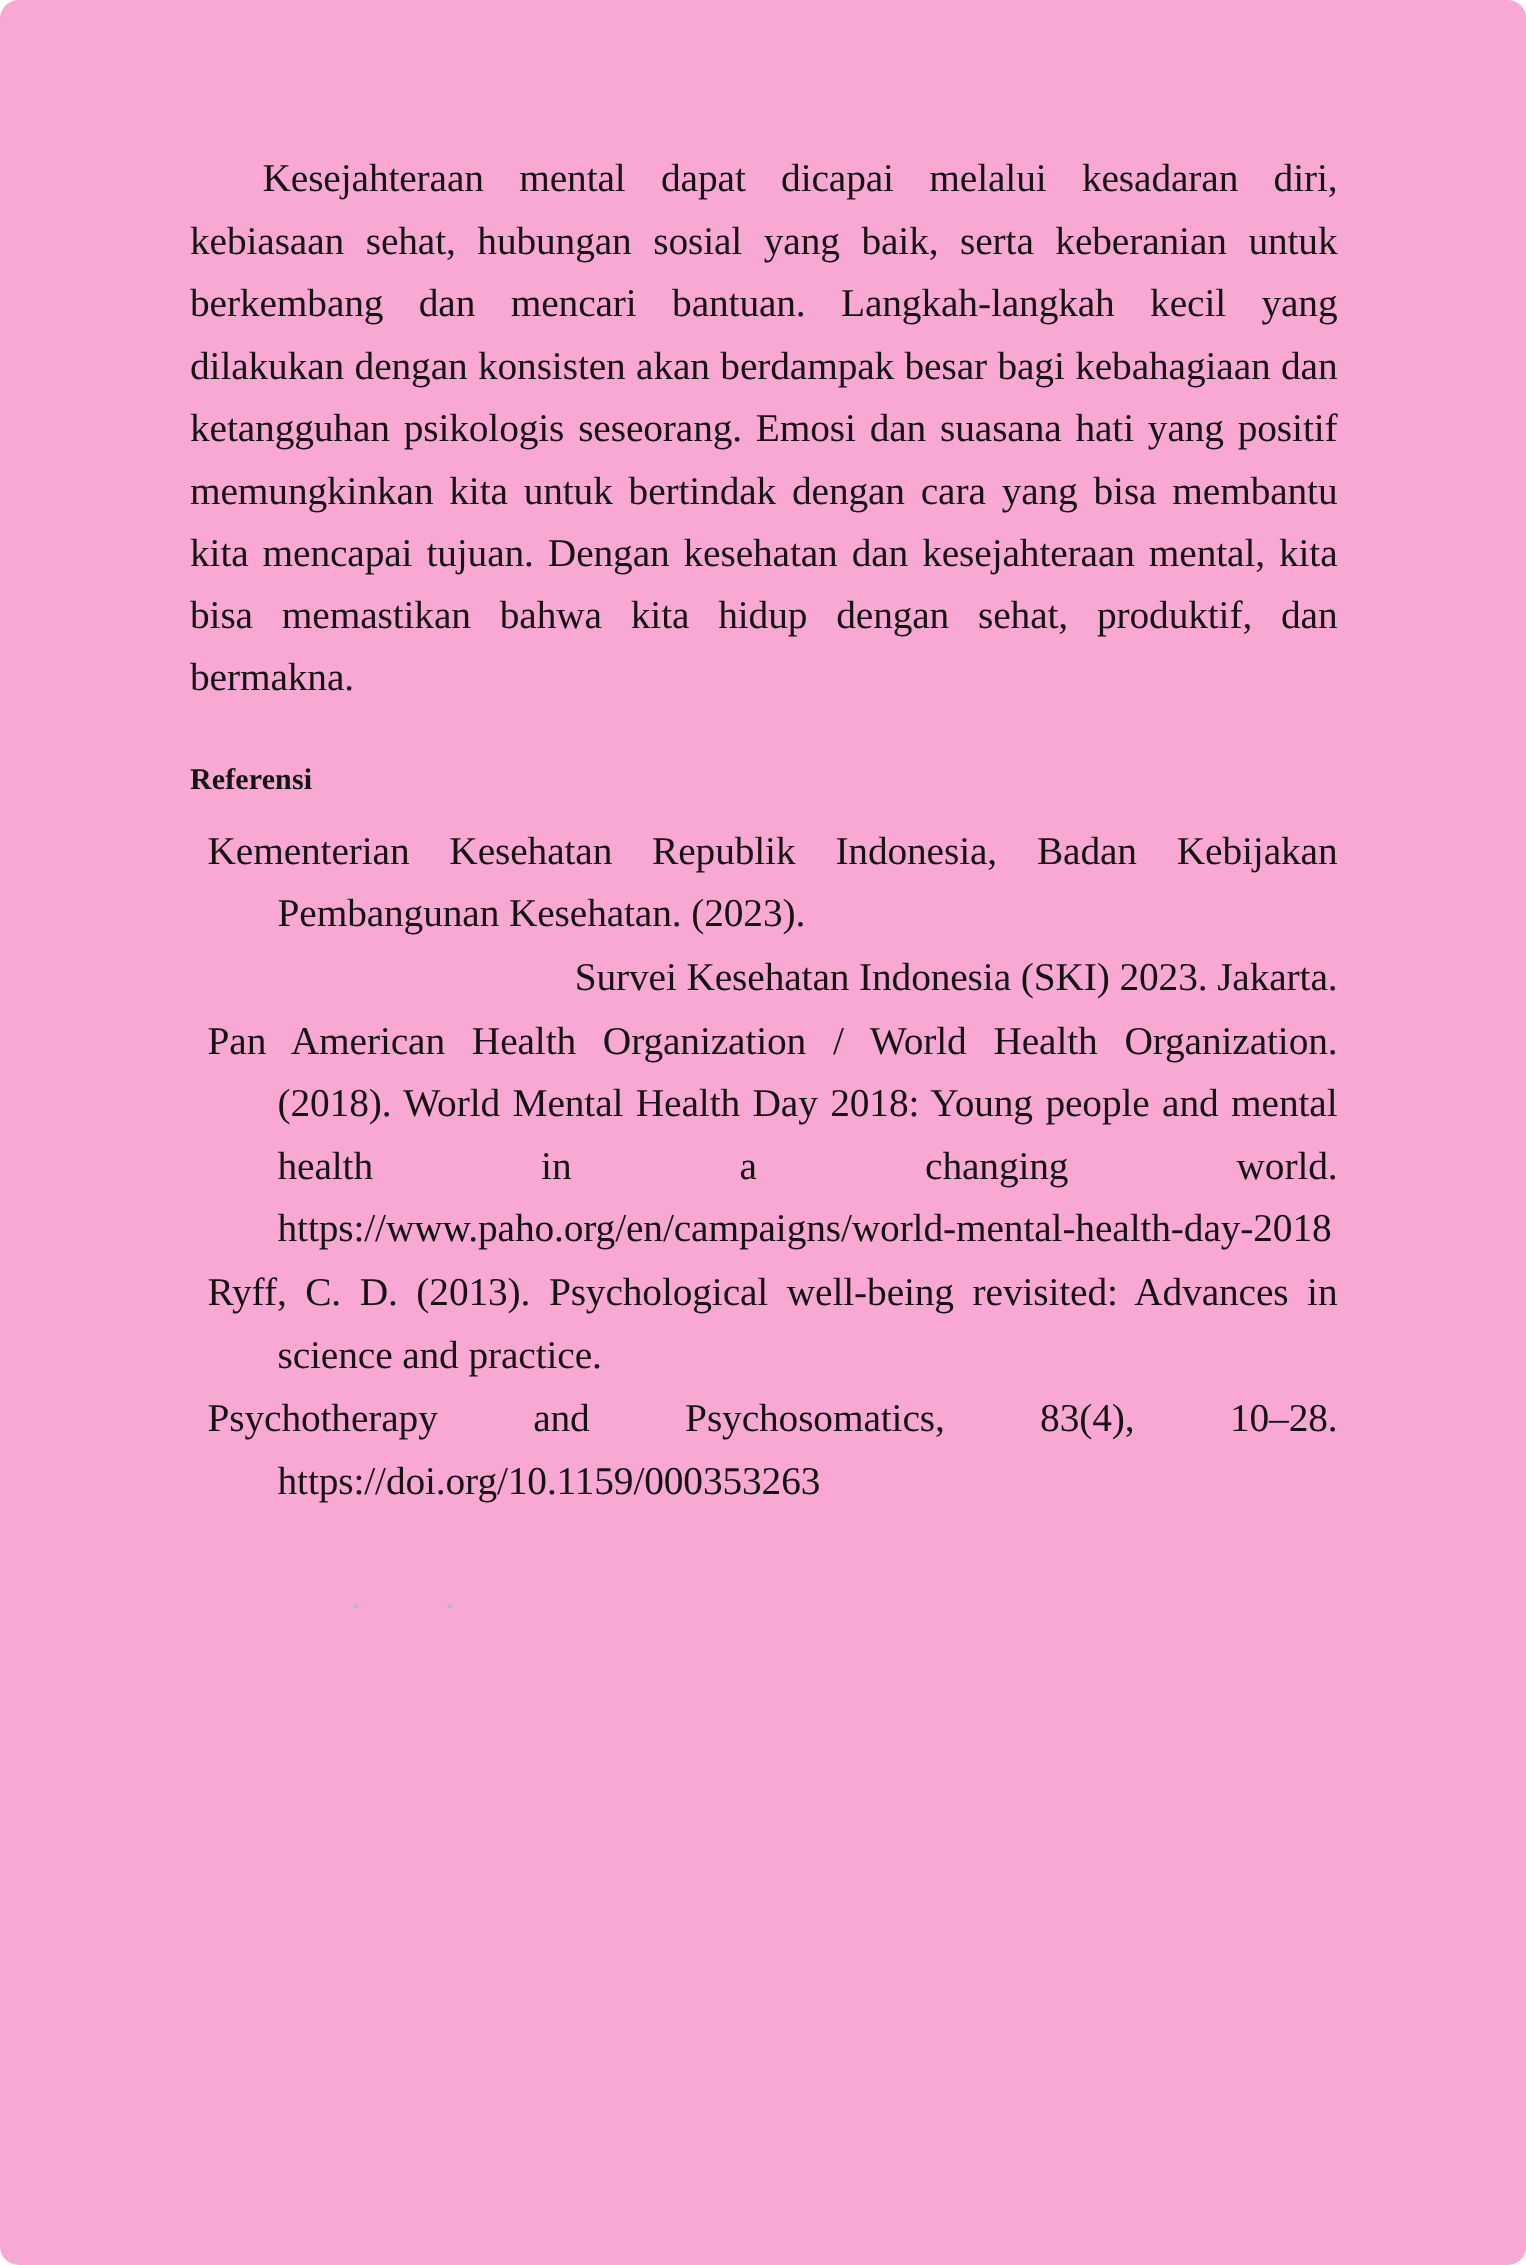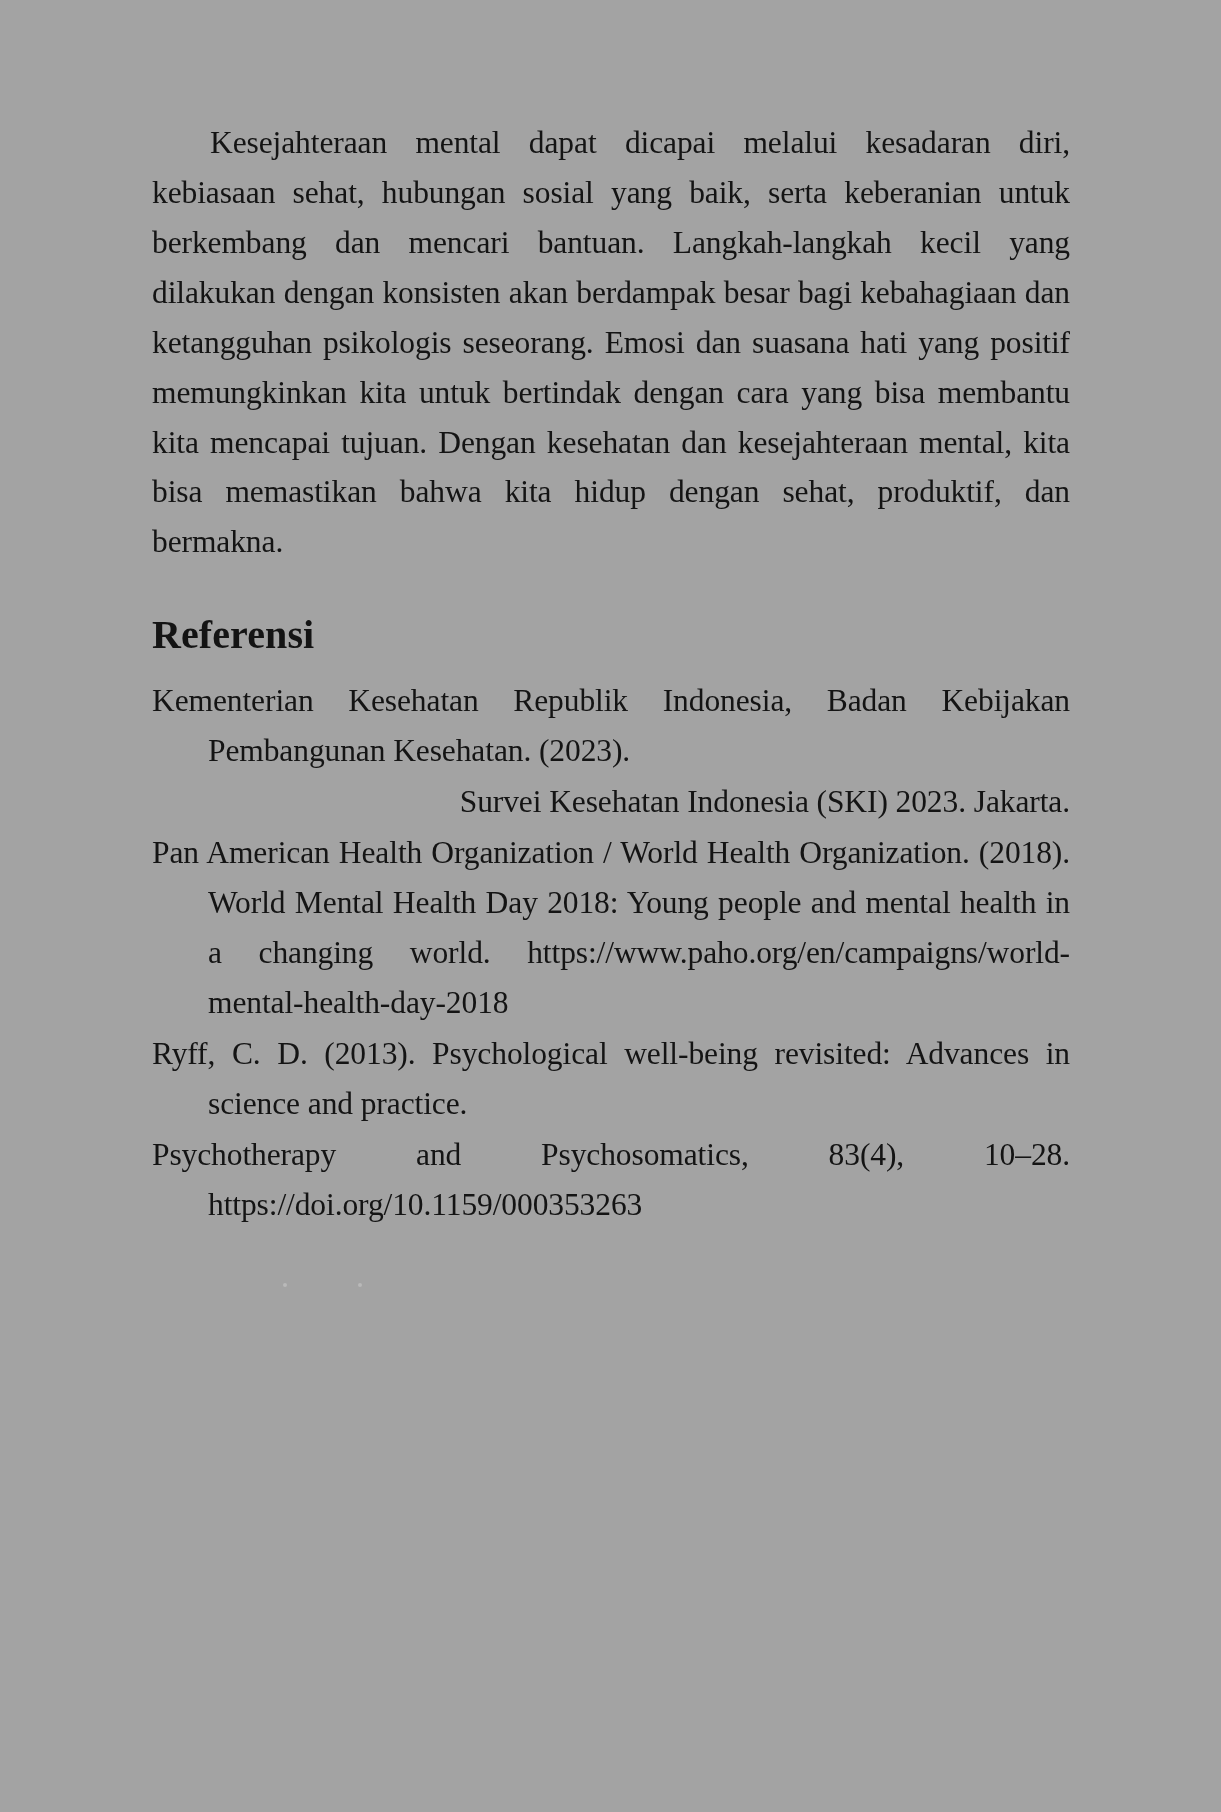--- a/index.html
+++ b/index.html
@@ -12,21 +12,22 @@
     height: 1812px;
     position: relative;
     font-family: "Liberation Serif", "DejaVu Serif", serif;
     color: #141414;
     overflow: hidden;
   }
 
   .page {
     position: absolute;
     inset: 0;
-    background: #a3a3a3;
+    background: #f9a8d4;
+    border-radius: 15px;
   }
 
   
   .content {
     position: absolute;
     left: 152px;
     top: 118px;
     width: 918px;
   }
 
@@ -35,39 +36,39 @@
     line-height: 1.585;
     text-align: justify;
     text-indent: 58px;
     margin: 0;
     letter-spacing: -0.1px;
     word-spacing: 0.5px;
     hyphens: none;
   }
 
   .section-heading {
-    font-size: 40px;
+    font-size: 24px;
     font-weight: bold;
     margin: 44px 0 18px 0;
     letter-spacing: 0.1px;
   }
 
   .ref-list {
     margin: 0;
     padding: 0;
     list-style: none;
   }
 
   .ref-item {
     font-size: 31.5px;
     line-height: 1.585;
     text-align: justify;
     padding-left: 56px;
     text-indent: -56px;
-    margin: 0 0 1px 0;
+    margin: 0 0 1px 14px;
     letter-spacing: -0.1px;
     hyphens: none;
     overflow-wrap: break-word;
   }
   .ref-item.no-justify {
     text-align: right;
   }
 
   
   .footer {

